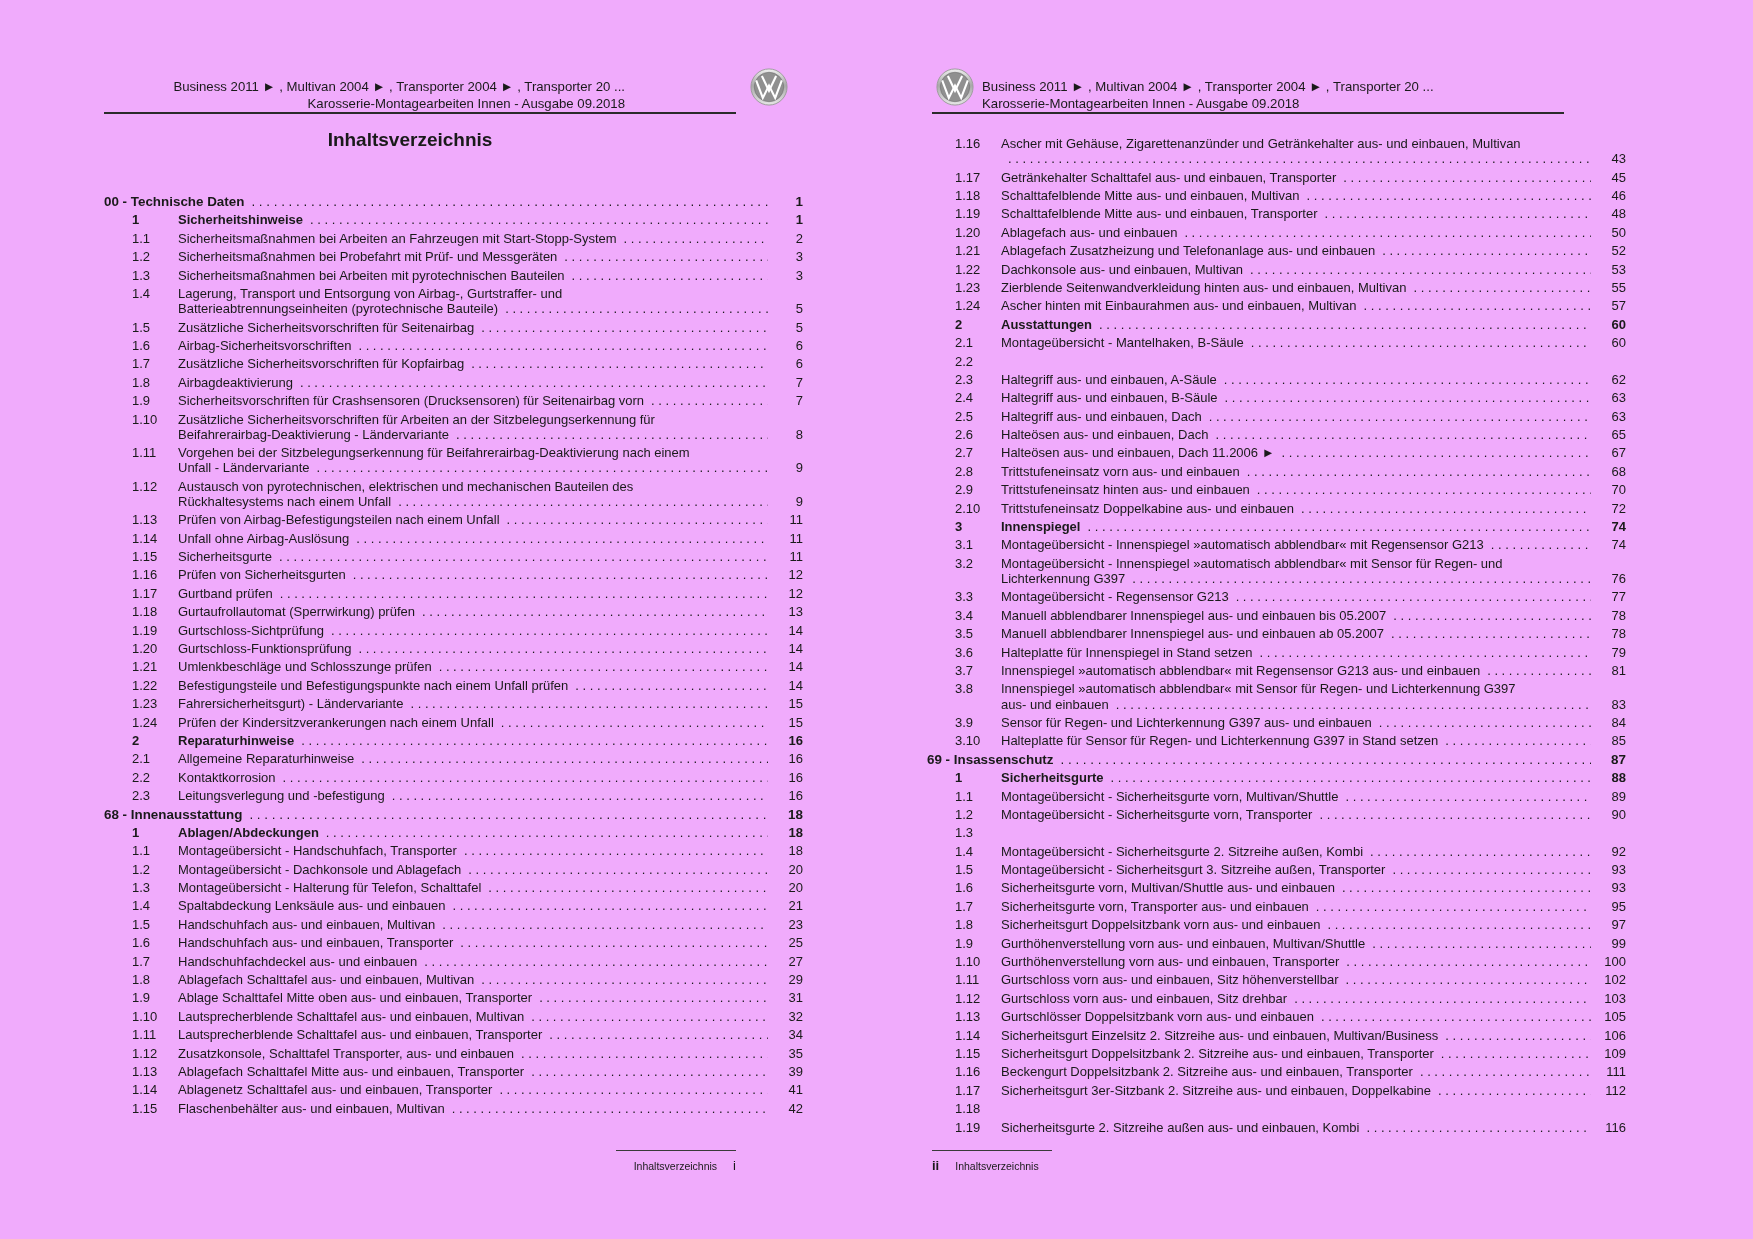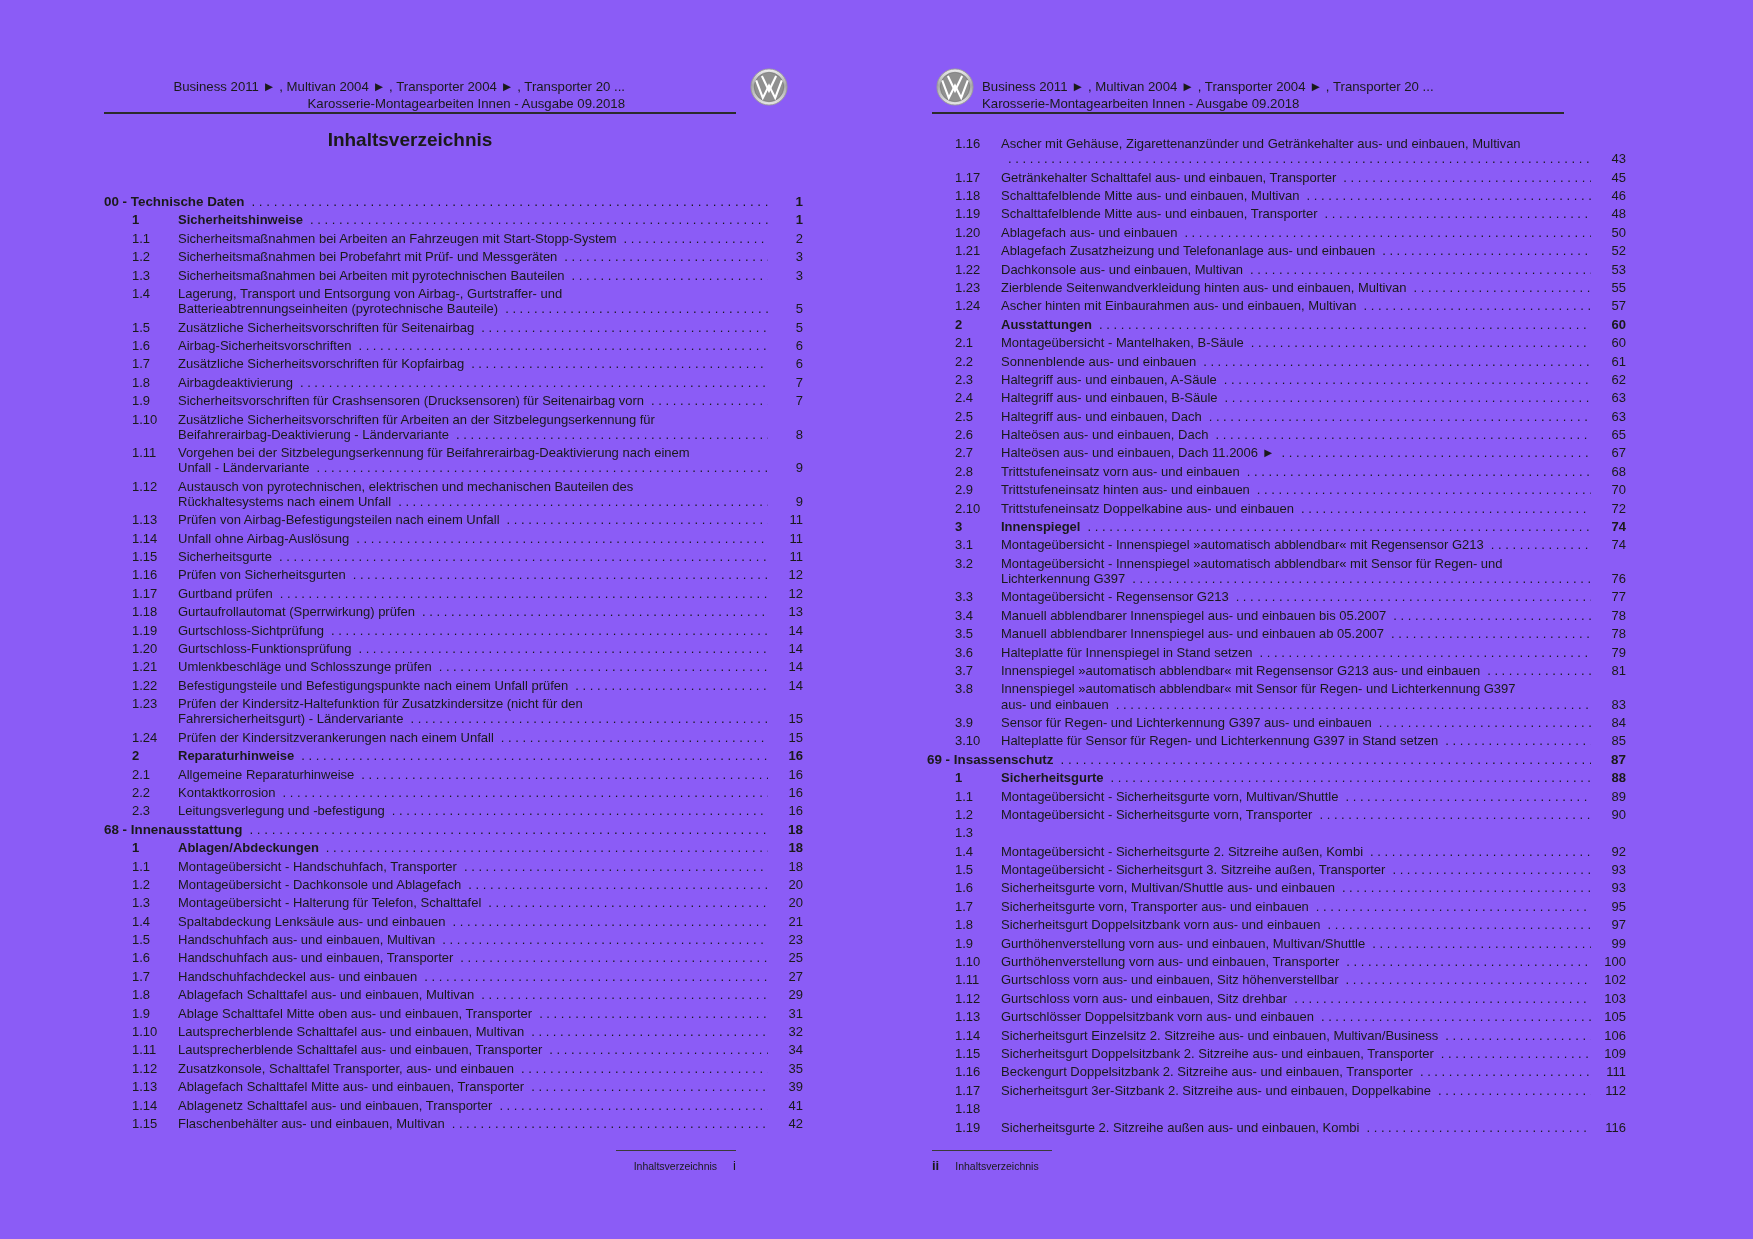--- a/index.html
+++ b/index.html
@@ -1,17 +1,17 @@
 <!DOCTYPE html>
 <html><head>
 <meta charset="utf-8">
 <style>
   html,body { margin:0; padding:0; background:#ffffff; }
   .canvas {
-    position:relative; width:1753px; height:1239px; background:#8b5cf6;
+    position:relative; width:1753px; height:1239px; background:#f0abfc;
     font-family:"Liberation Sans","DejaVu Sans",sans-serif; color:#1a1a1a; overflow:hidden;
   }
   
   .hdr-text { position:absolute; top:79px; font-size:13.2px; line-height:16.5px; }
   #hdr-left  { left:104px; width:521px; text-align:right; }
   #hdr-right { left:982px; width:560px; text-align:left; }
   .rule { position:absolute; top:112px; height:2px; background:#2b2b2b; }
   #rule-left  { left:104px; width:632px; }
   #rule-right { left:932px; width:632px; }
   .logo { position:absolute; top:68px; }
@@ -311,21 +311,20 @@
           <div class="lline last">
             <span class="t">Befestigungsteile und Befestigungspunkte nach einem Unfall prüfen</span>
             <span class="leader"></span>
             <span class="page">14</span>
           </div>
         </div>
       </div>
       <div class="toc-row item">
         <span class="num">1.23</span>
         <div class="body">
-          <div class="lline">Prüfen der Kindersitz-Haltefunktion für Zusatzkindersitze (nicht für den</div>
           <div class="lline last">
             <span class="t">Fahrersicherheitsgurt) - Ländervariante</span>
             <span class="leader"></span>
             <span class="page">15</span>
           </div>
         </div>
       </div>
       <div class="toc-row item">
         <span class="num">1.24</span>
         <div class="body">
@@ -676,27 +675,20 @@
         <div class="body">
           <div class="lline last">
             <span class="t">Montageübersicht - Mantelhaken, B-Säule</span>
             <span class="leader"></span>
             <span class="page">60</span>
           </div>
         </div>
       </div>
       <div class="toc-row item">
         <span class="num">2.2</span>
-        <div class="body">
-          <div class="lline last">
-            <span class="t">Sonnenblende aus- und einbauen</span>
-            <span class="leader"></span>
-            <span class="page">61</span>
-          </div>
-        </div>
       </div>
       <div class="toc-row item">
         <span class="num">2.3</span>
         <div class="body">
           <div class="lline last">
             <span class="t">Haltegriff aus- und einbauen, A-Säule</span>
             <span class="leader"></span>
             <span class="page">62</span>
           </div>
         </div>

